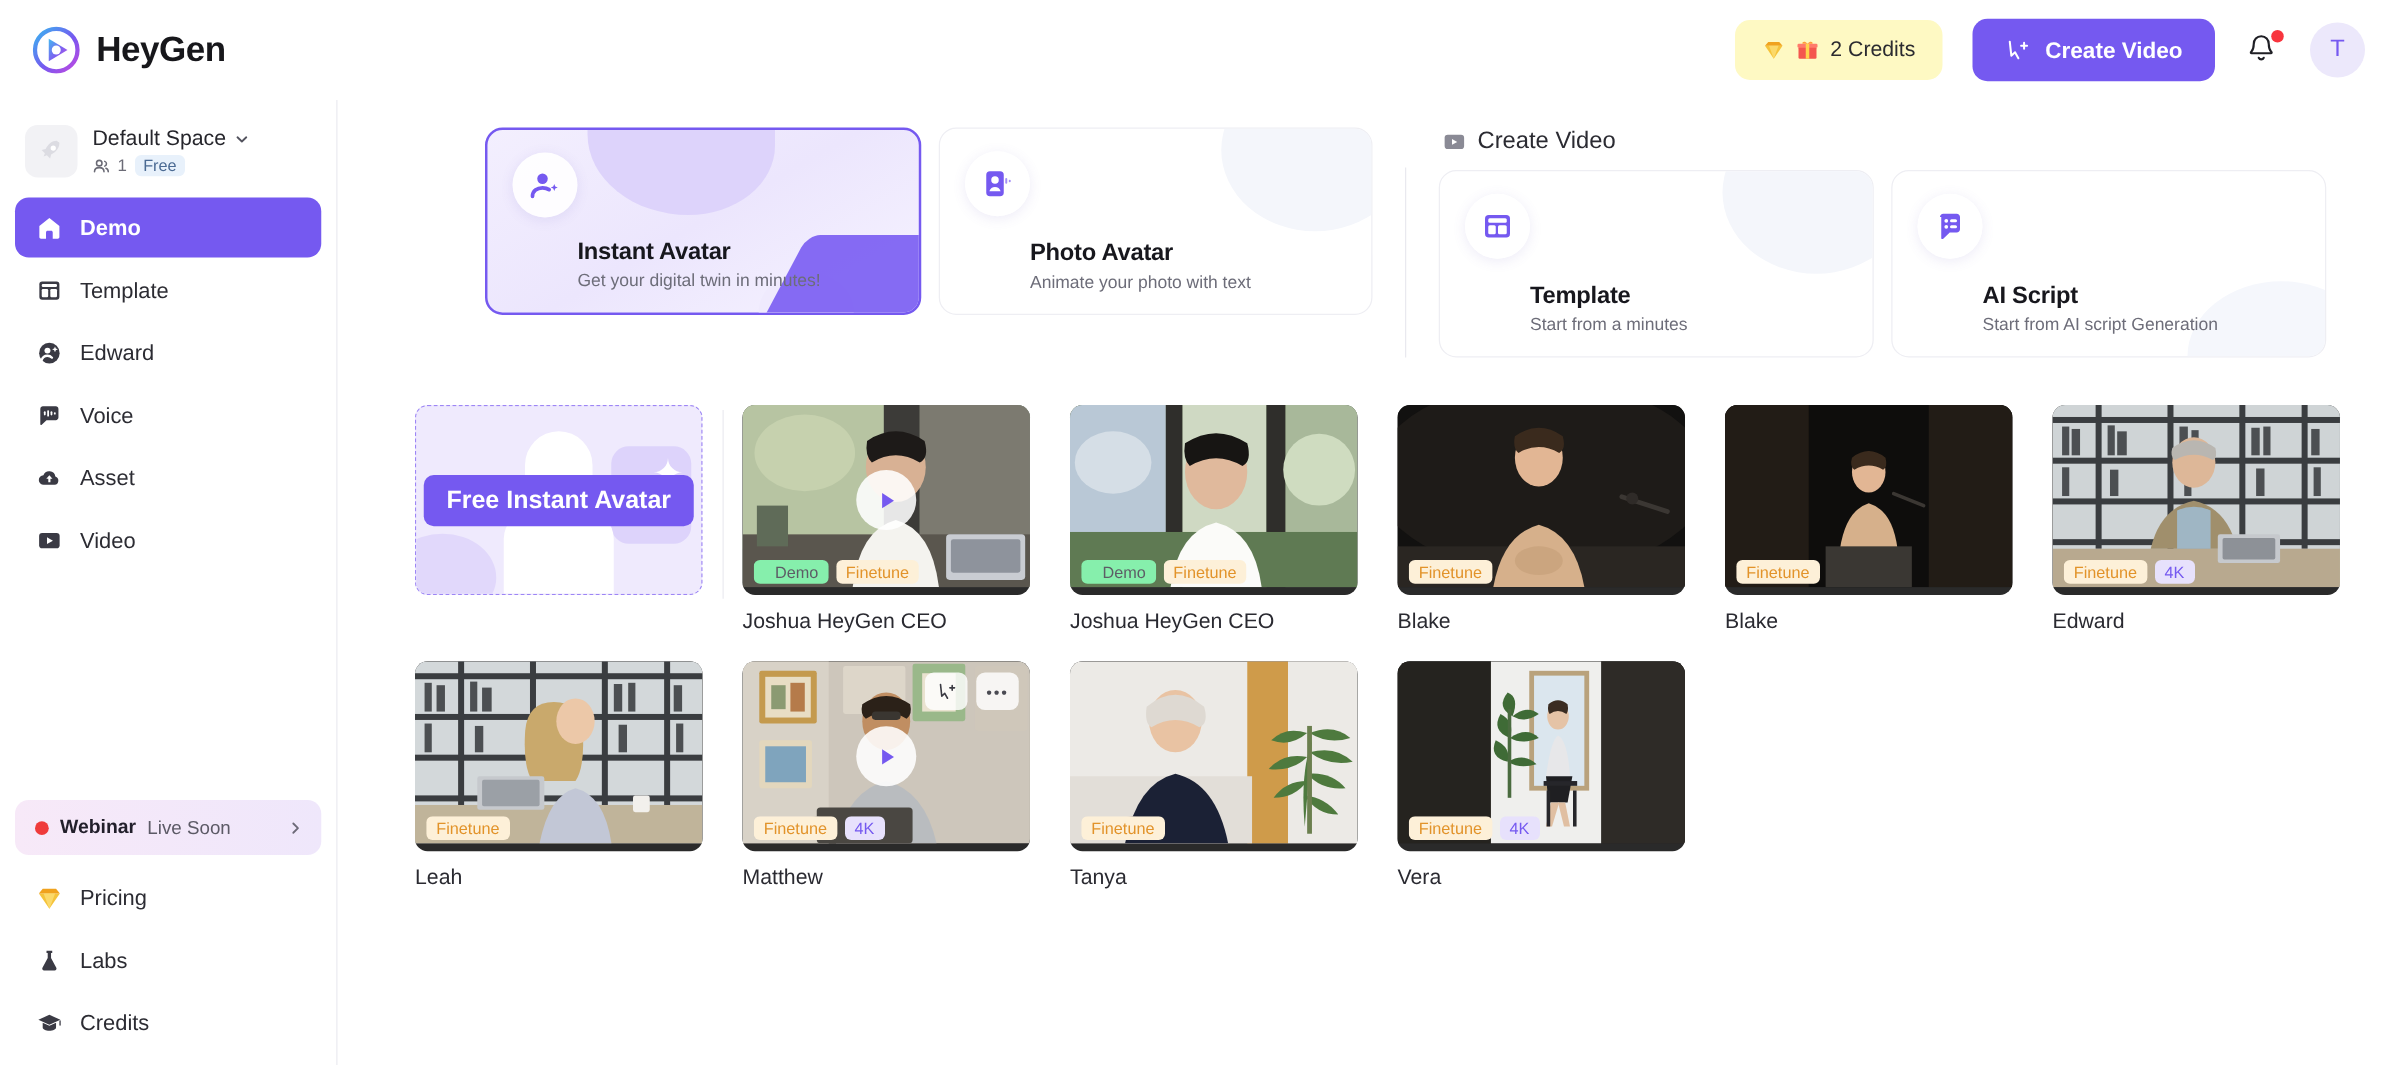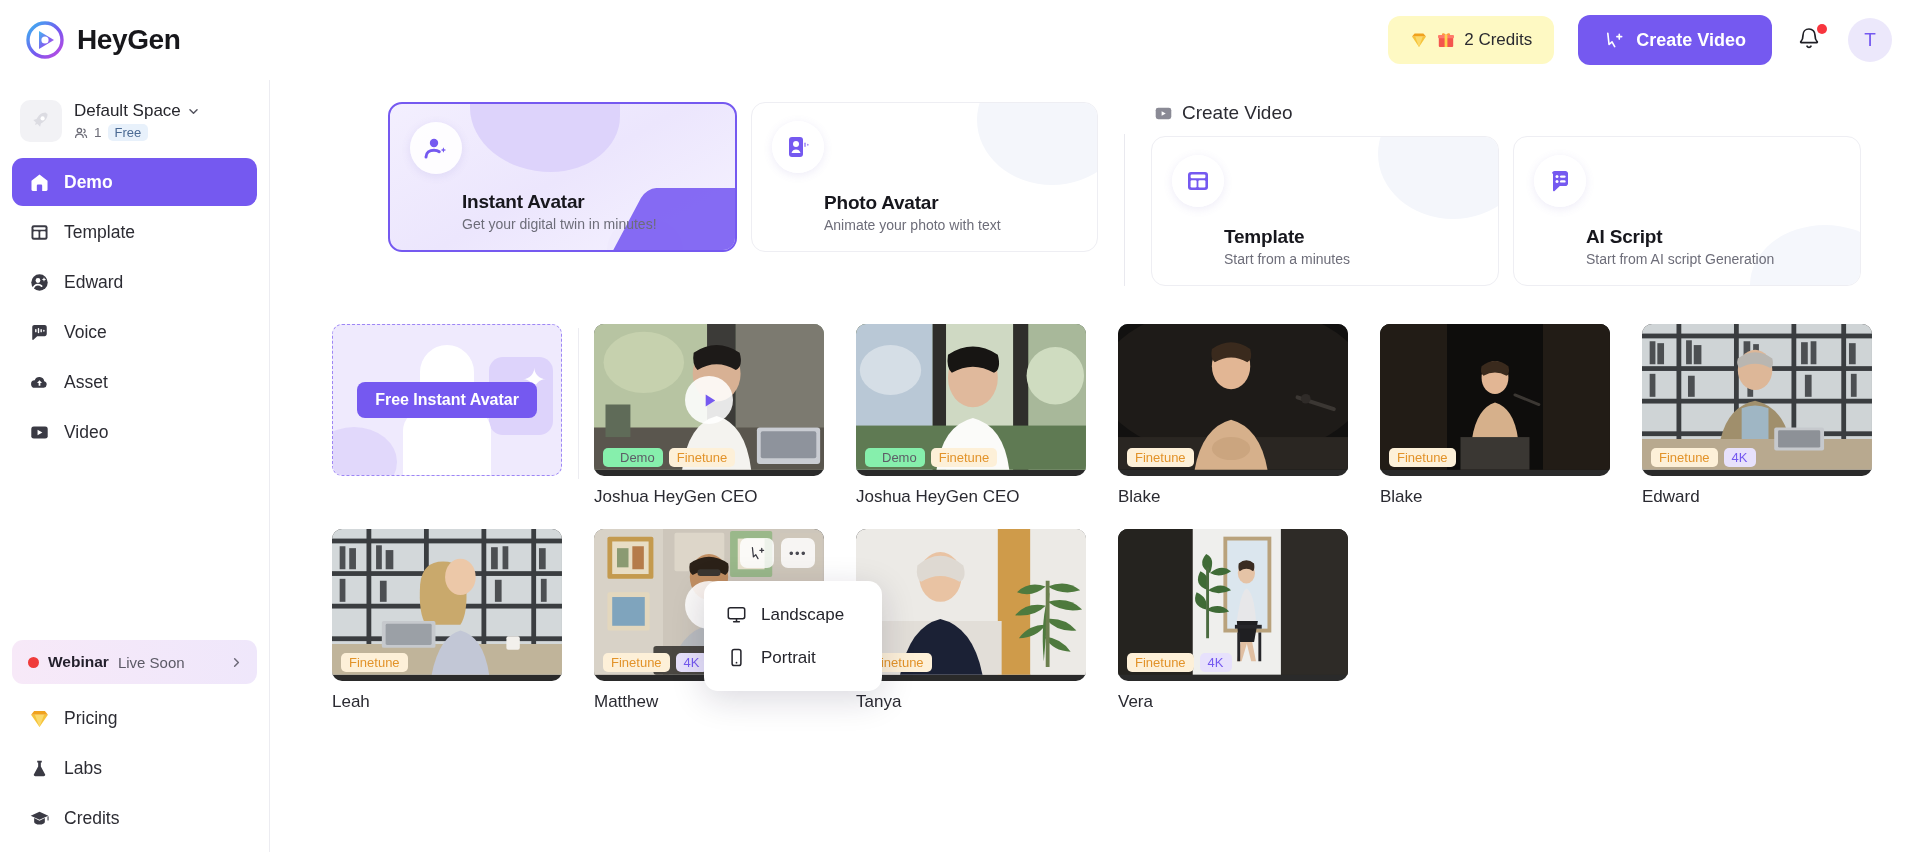--- a/index.html
+++ b/index.html
@@ -222,21 +222,21 @@
     position: absolute; left: 50%; top: 20px; transform: translateX(-50%);
     width: 54px; height: 62px; background: #fff; border-radius: 27px 27px 18px 18px;
   }
   .new-tile .silhouette-body {
     position: absolute; left: 50%; bottom: 0; transform: translateX(-50%);
     width: 88px; height: 66px; background: #fff; border-radius: 22px 22px 0 0;
   }
   .new-tile .pill {
     position: relative; z-index: 3;
     background: #7559f0; color: #fff;
-    font-size: 16px; font-weight: 600;
+    font-size: 20px; font-weight: 600;
     border-radius: 8px; padding: 9px 18px;
   }
   .new-tile .sparkle {
     position: absolute; right: 14px; top: 40px; z-index: 2;
     color: #fff; font-size: 30px; line-height: 1;
   }
   .new-tile .blob1 {
     position: absolute; left: -22px; bottom: -22px; width: 86px; height: 70px;
     border-radius: 50%; background: #e1d8fb;
   }
@@ -830,40 +830,20 @@
                   <span class="dots">•••</span>
                 </span>
               </div>
               <div class="badges">
                 <span class="badge finetune">Finetune</span>
                 <span class="badge k4">4K</span>
               </div>
             </div>
             <div class="tile-name">Matthew</div>
 
-            <div class="ctx-menu">
-              <div class="ctx-item">
-                <span>
-                  <svg width="21" height="21" viewBox="0 0 22 22" fill="none" stroke="#25252c" stroke-width="1.6" stroke-linecap="round" stroke-linejoin="round">
-                    <rect x="2.4" y="4" width="17.2" height="11.4" rx="2"></rect>
-                      <path d="M8 18.6h6M11 15.4v3.2"></path>
-                  </svg>
-                </span>
-                <span>Landscape</span>
-              </div>
-              <div class="ctx-item">
-                <span>
-                  <svg width="21" height="21" viewBox="0 0 22 22" fill="none" stroke="#25252c" stroke-width="1.6" stroke-linecap="round" stroke-linejoin="round">
-                    <rect x="6.4" y="2.6" width="9.2" height="16.8" rx="2.2"></rect>
-                      <circle cx="11" cy="16.4" r=".9" fill="#25252c" stroke="none"></circle>
-                  </svg>
-                </span>
-                <span>Portrait</span>
-              </div>
-            </div>
           </div>
 
           <div class="tile">
             <div class="thumb">
               <svg class="sky" viewBox="0 0 240 152" preserveAspectRatio="none">
                 <rect width="240" height="152" fill="#eceae6"></rect>
                 <rect x="148" y="0" width="34" height="152" fill="#cf9b4a"></rect>
                 <rect x="182" y="0" width="58" height="152" fill="#eceae6"></rect>
                 <rect x="0" y="96" width="152" height="56" fill="#e2ded8"></rect>
                 <g fill="#4e7a3e">

